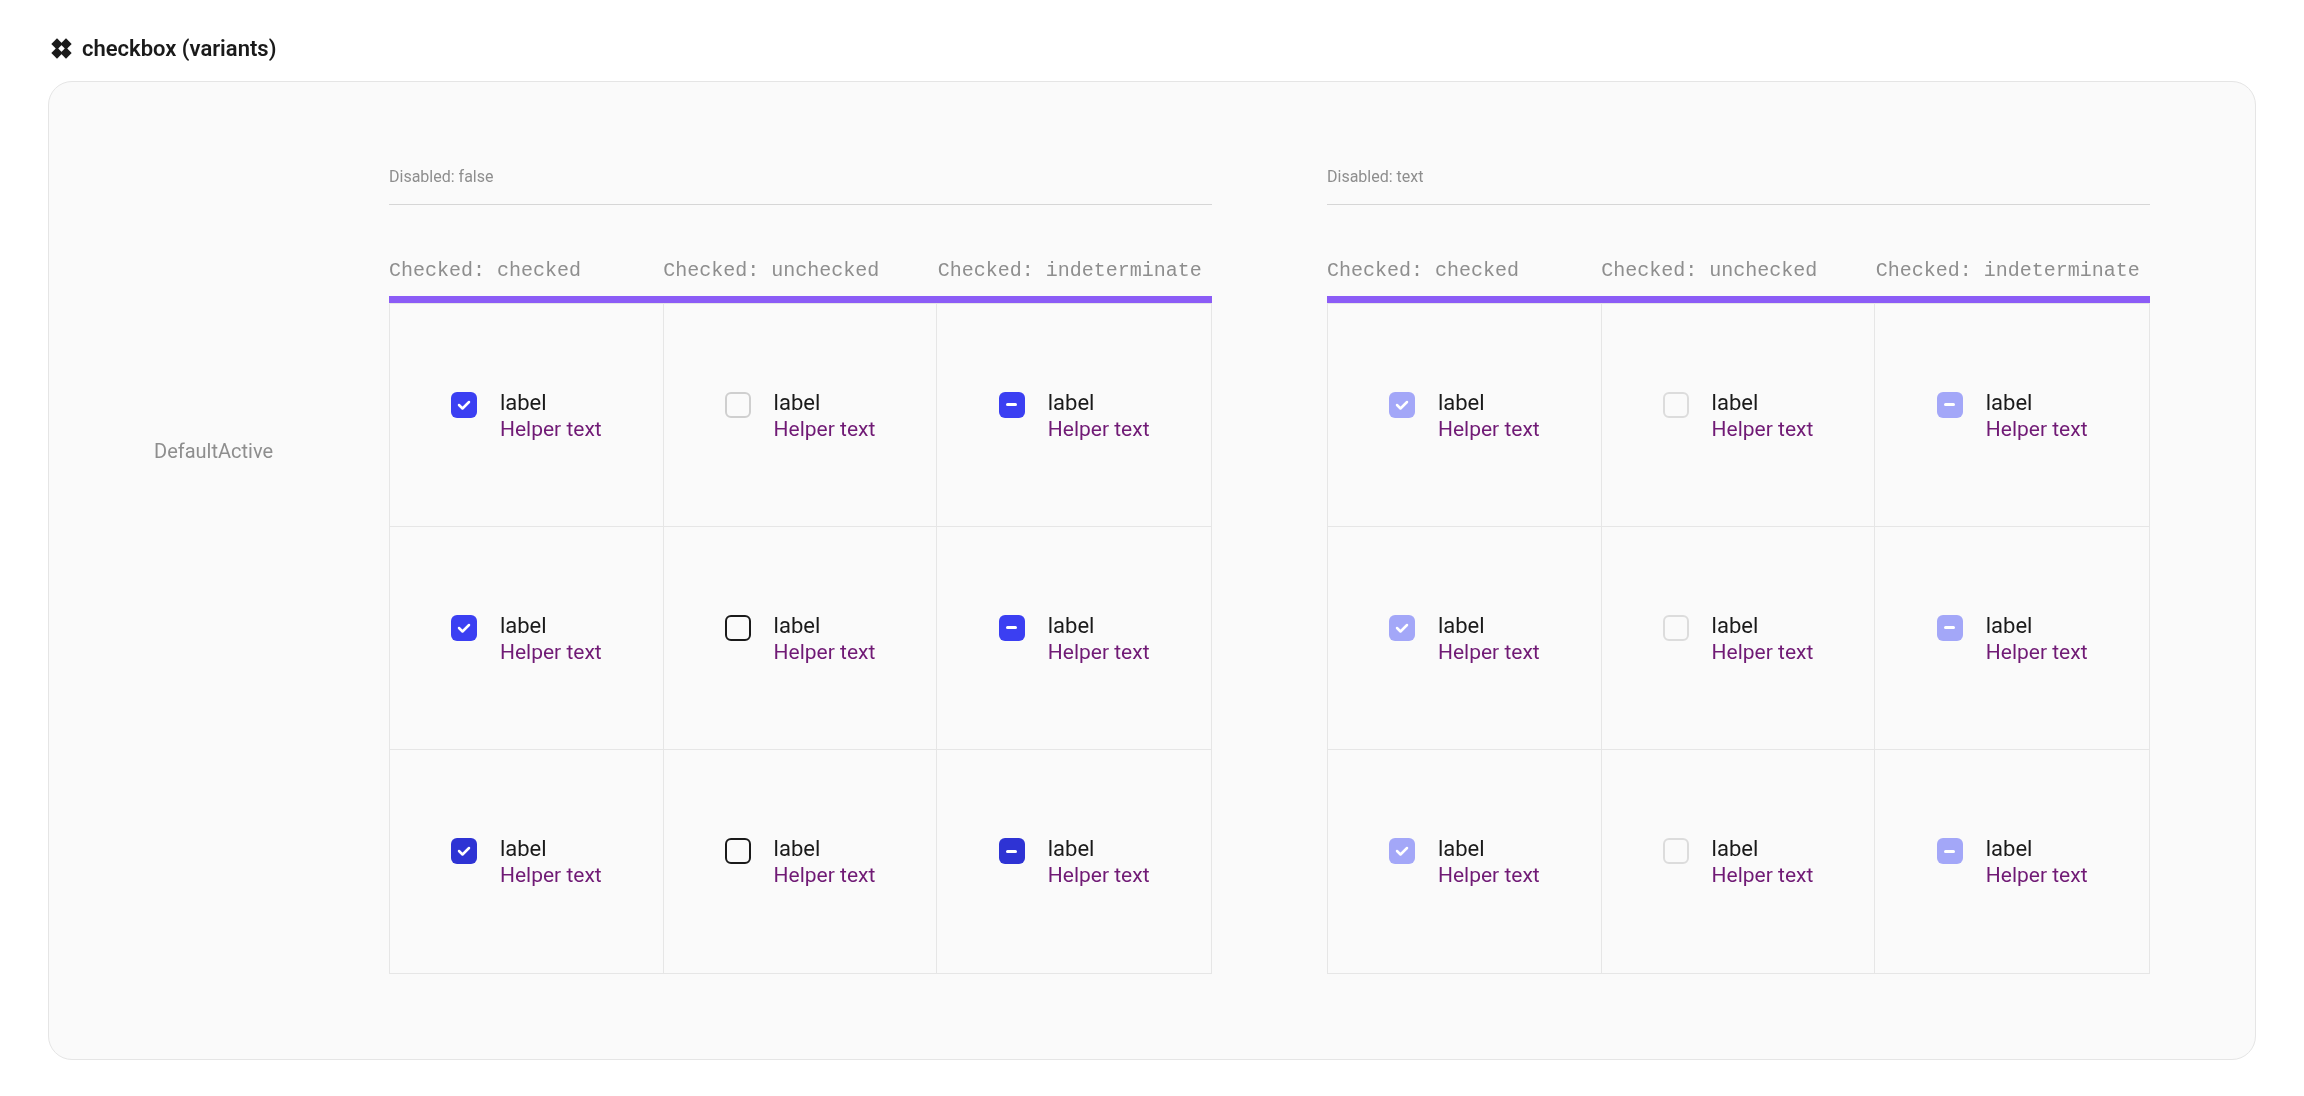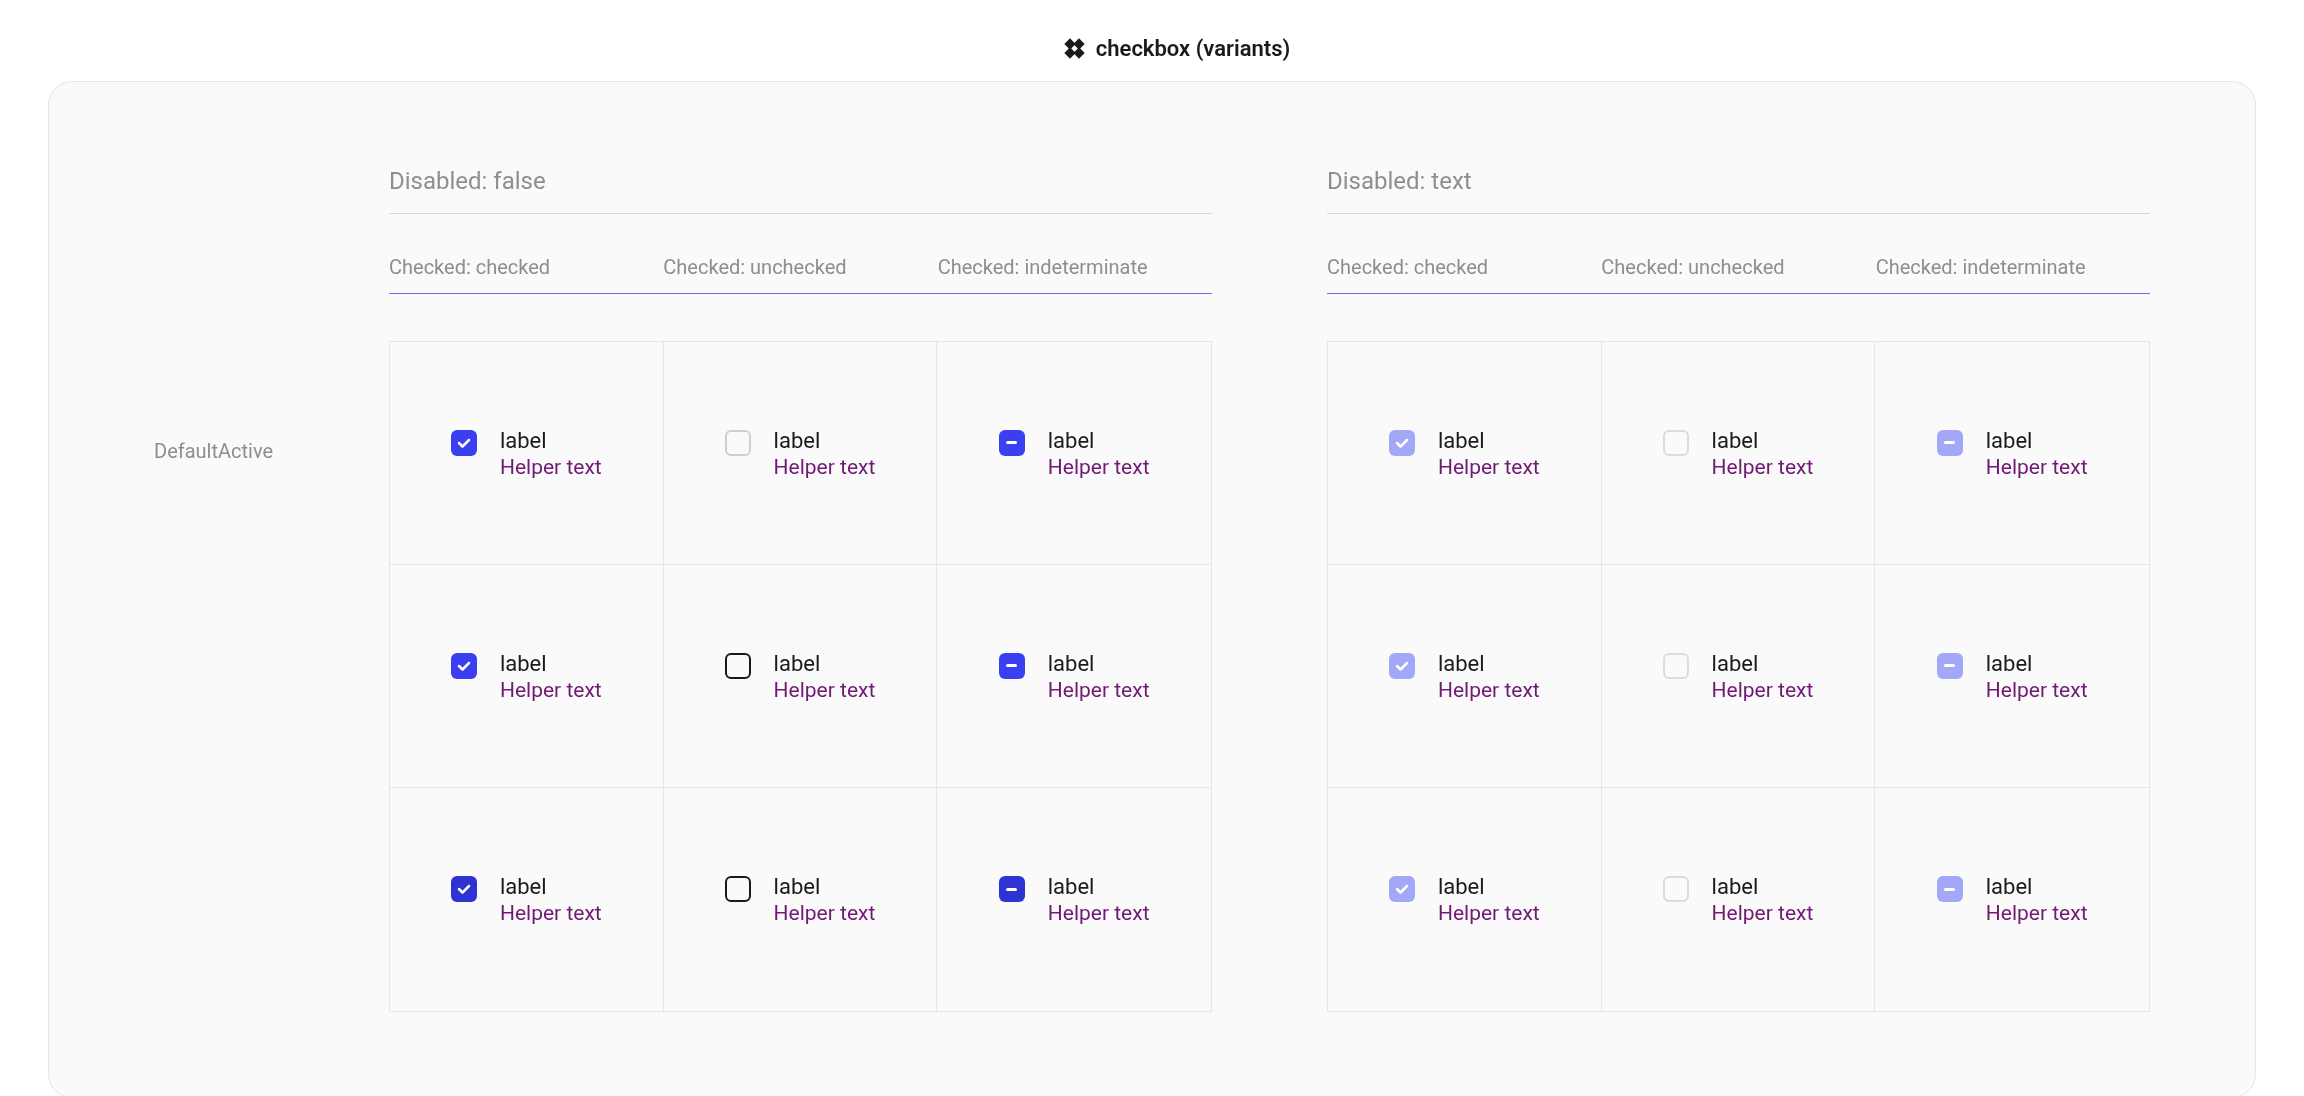--- a/index.html
+++ b/index.html
@@ -8,21 +8,20 @@
       background: #ffffff;
       width: 2304px;
       height: 1096px;
       padding: 0;
     }
     .page-header {
       display: flex;
       align-items: center;
       gap: 12px;
       padding: 36px 0 0 52px;
-      justify-content: center;
     }
     .component-icon {
       width: 18px;
       height: 18px;
       display: flex;
       flex-wrap: wrap;
     }
     .component-icon .diamond {
       width: 8px;
       height: 8px;
@@ -44,37 +43,37 @@
       display: flex;
       gap: 115px;
     }
     .section {
       flex: 1;
       display: flex;
       flex-direction: column;
     }
     .group-header {
       color: #8e8e8e;
-      font-size: 24px;
+      font-size: 16px;
       padding-bottom: 18px;
       border-bottom: 1px solid #d6d6d6;
-      margin-bottom: 41px;
+      margin-bottom: 54px;
     }
     .col-headers {
       display: flex;
     }
     .col-header {
       flex: 1;
       color: #8e8e8e;
       font-size: 20px;
       padding-bottom: 14px;
     }
     .col-headers-wrap {
-      border-bottom: 1px solid #8b5cf6;
-      margin-bottom: 47px;
+      border-bottom: 7px solid #8b5cf6;
+      font-family: Liberation Mono, monospace;
     }
     .row-label {
       height: 223px;
       display: flex;
       align-items: center;
       color: #8e8e8e;
       font-size: 20px;
     }
     .grid {
       flex: 1;

